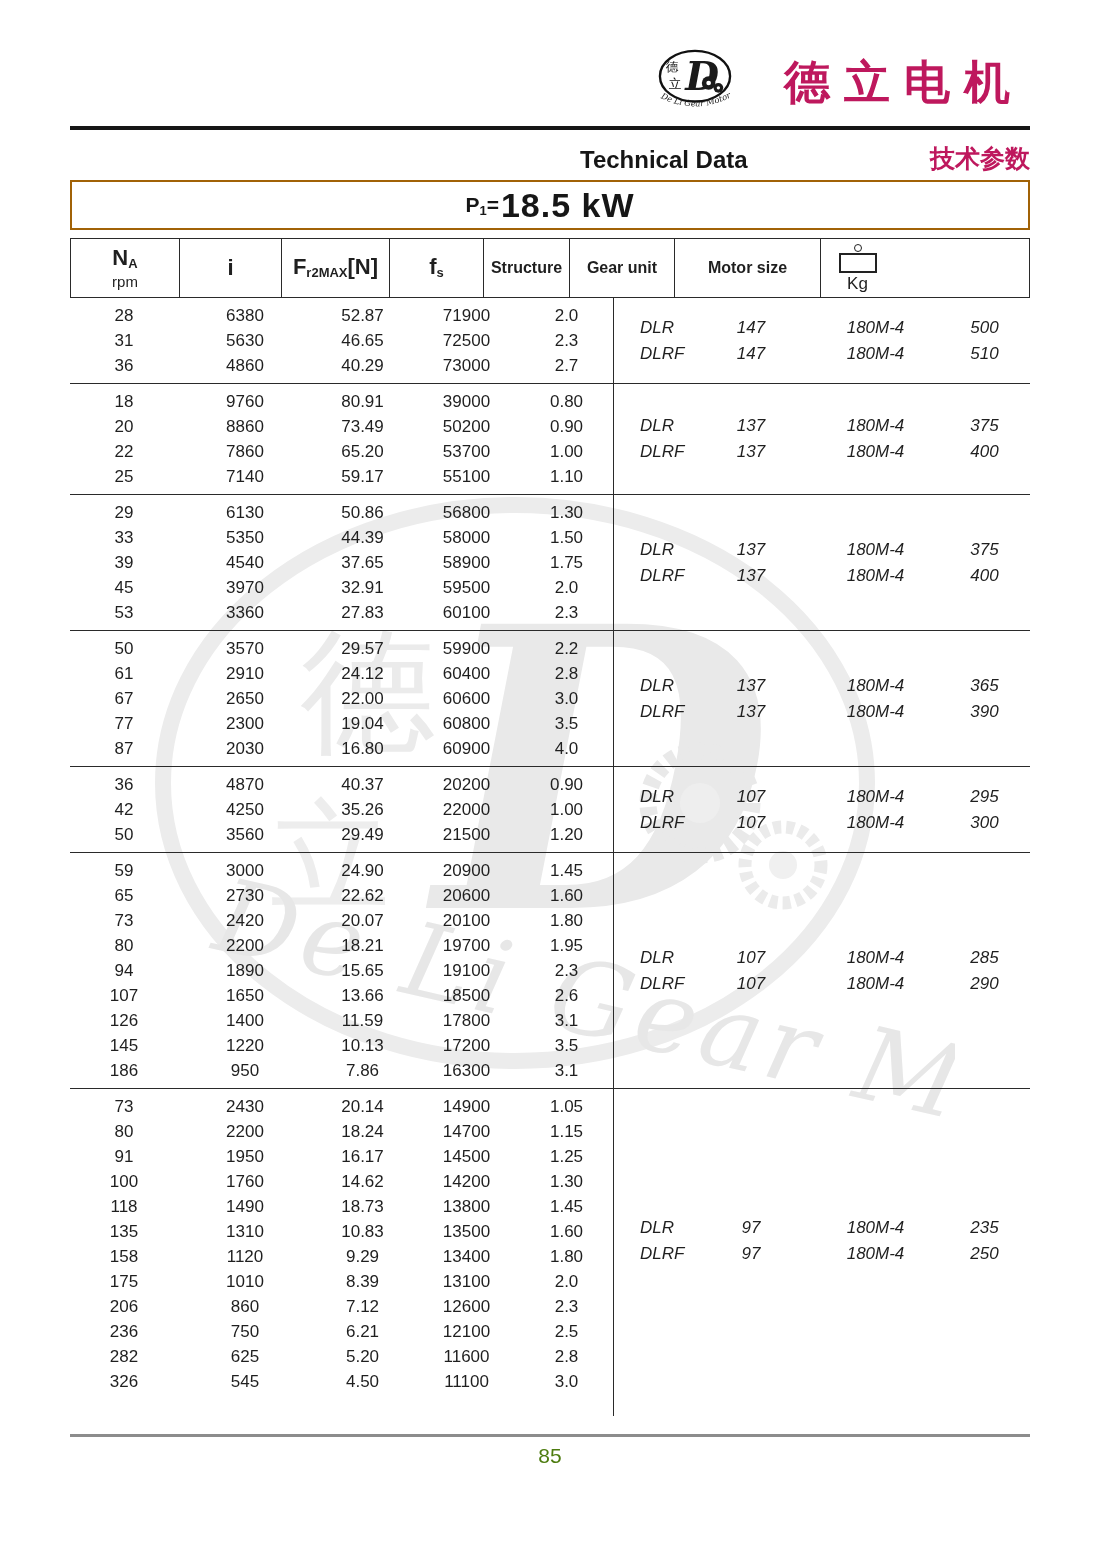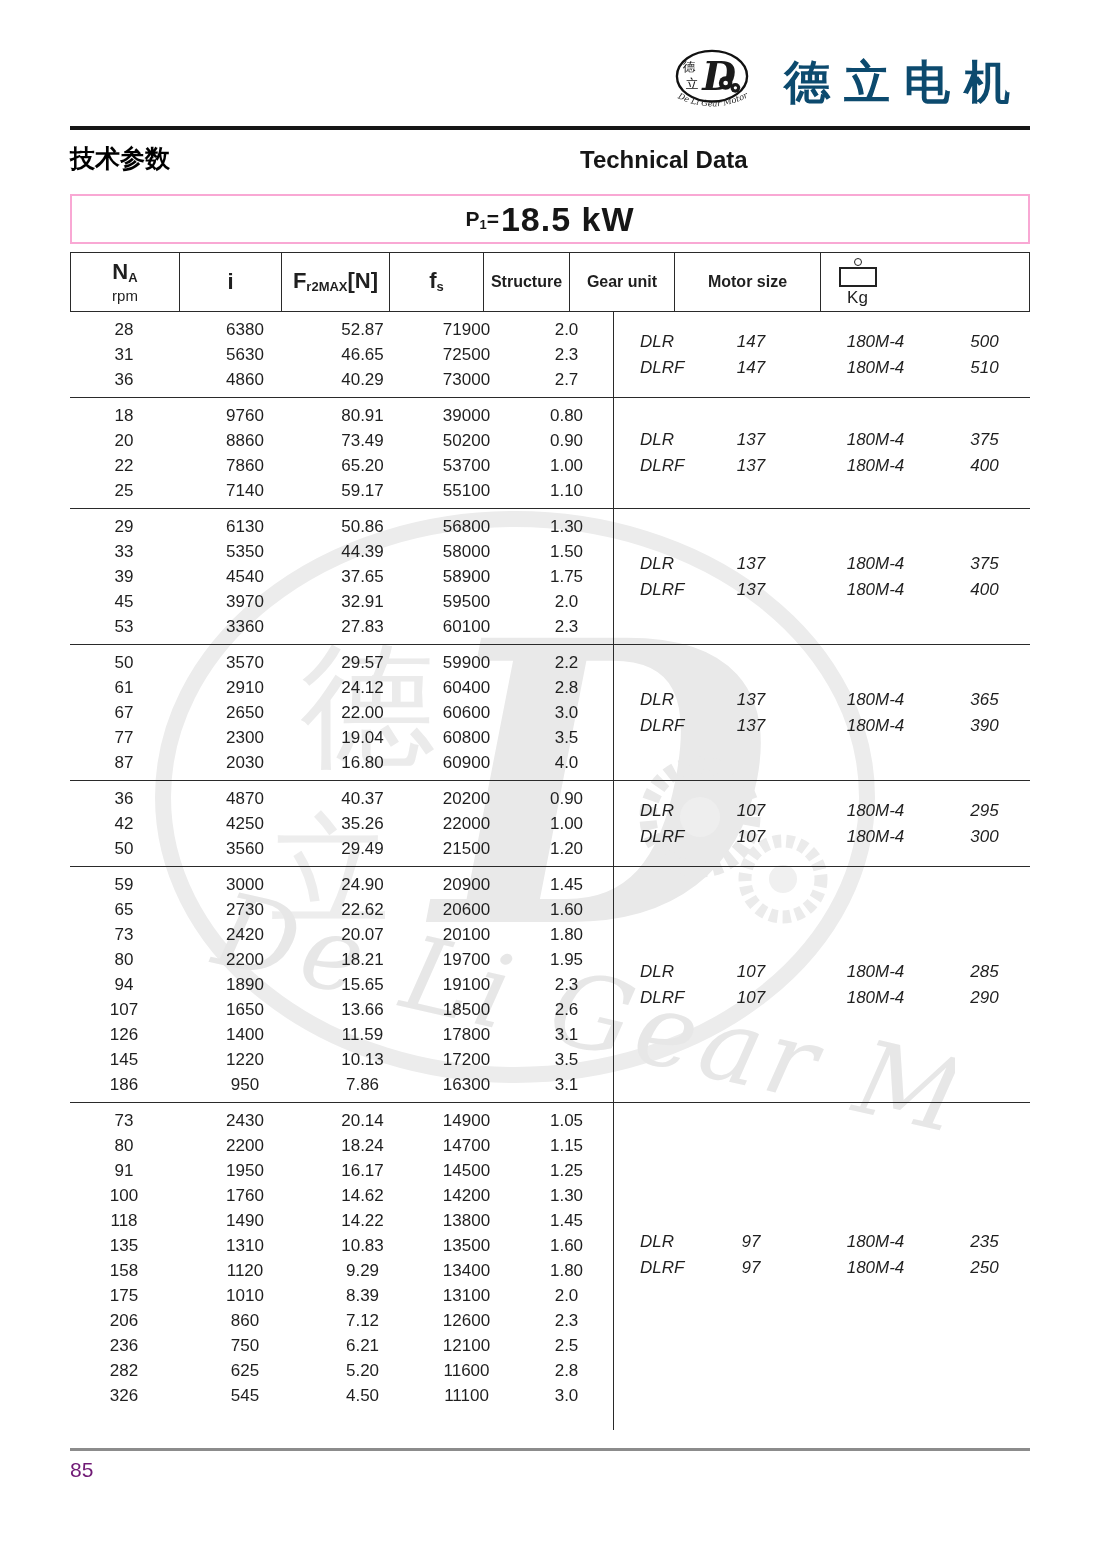--- a/index.html
+++ b/index.html
@@ -8,32 +8,32 @@
     width:1100px; height:1555px; position:relative; overflow:hidden;
     font-family:"Liberation Sans", sans-serif; color:#1f1f1f;
   }
   .sheet { position:absolute; left:70px; top:0; width:960px; }
 
   
   .brand-row { display:flex; justify-content:flex-end; align-items:center; padding:46px 6px 6px 0; height:74px; }
   .logo-badge { width:100px; height:76px; }
   .brand-text {
     font-family:"DejaVu Serif", serif; font-weight:bold; font-size:46px;
-    letter-spacing:14px; color:#0c4a6e; margin-left:22px; white-space:nowrap;
+    letter-spacing:14px; color:#be185d; margin-left:39px; white-space:nowrap;
   }
   .top-rule { height:4px; background:#161616; }
 
   
   .titles { position:relative; margin-top:12px; height:32px; }
-  .title-cn { font-size:25px; font-weight:bold; color:#000000; }
+  .title-cn { font-size:25px; font-weight:bold; color:#be185d;text-align:right; }
   .title-en { position:absolute; left:510px; top:4px; font-size:24px; font-weight:bold; color:#161616; }
 
   
   .power-box {
-    margin-top:20px; height:46px; border:2px solid #f9a8d4;
+    margin-top:6px; height:46px; border:2px solid #a16207;
     display:flex; align-items:center; justify-content:center;
   }
   .p-small { font-size:21px; font-weight:bold; color:#161616; }
   .p-small sub { font-size:13px; font-weight:bold; vertical-align:-3px; }
   .p-big { font-size:34px; font-weight:bold; color:#161616; letter-spacing:1px; margin-left:2px; }
 
   
   .table-wrap { position:relative; margin-top:8px; }
   .watermark { position:absolute; left:45px; top:245px; z-index:0; pointer-events:none; }
   .thead, .tbody { position:relative; z-index:1; }
@@ -61,21 +61,21 @@
   .g-right { width:407px; display:flex; align-items:center; }
   .group:last-child .g-right { transform:translateY(-12px); }
   .data-row { display:flex; height:25px; line-height:25px; font-size:17px; }
   .variants { width:100%;font-style:italic; }
   .variant-row { display:flex; height:26px; line-height:26px; font-size:17px; }
   .cell { display:inline-block; text-align:center; }
   .cell.c-st { text-align:left; padding-left:26px; box-sizing:border-box; }
 
   
   .footer-rule { height:3px; background:#8c8c8c; margin-top:18px; }
-  .page-number { text-align:left; font-size:21px; margin-top:7px; color:#701a75; }
+  .page-number { text-align:center; font-size:21px; margin-top:7px; color:#4d7c0f; }
 </style>
 </head>
 <body>
 
 <div class="sheet">
 
   <div class="brand-row">
     <svg class="logo-badge" viewBox="0 0 100 78" aria-hidden="true">
       <ellipse cx="50" cy="32" rx="36" ry="26" fill="none" stroke="#111" stroke-width="2.4"></ellipse>
       <text x="20" y="27" font-family="DejaVu Serif, serif" font-size="13" fill="#111" id="badge-cn-top">德</text>
@@ -501,21 +501,21 @@
             <div class="data-row">
               <span class="cell c-na">100</span>
               <span class="cell c-m2">1760</span>
               <span class="cell c-i">14.62</span>
               <span class="cell c-fr">14200</span>
               <span class="cell c-fs">1.30</span>
             </div>
             <div class="data-row">
               <span class="cell c-na">118</span>
               <span class="cell c-m2">1490</span>
-              <span class="cell c-i">14.22</span>
+              <span class="cell c-i">18.73</span>
               <span class="cell c-fr">13800</span>
               <span class="cell c-fs">1.45</span>
             </div>
             <div class="data-row">
               <span class="cell c-na">135</span>
               <span class="cell c-m2">1310</span>
               <span class="cell c-i">10.83</span>
               <span class="cell c-fr">13500</span>
               <span class="cell c-fs">1.60</span>
             </div>

